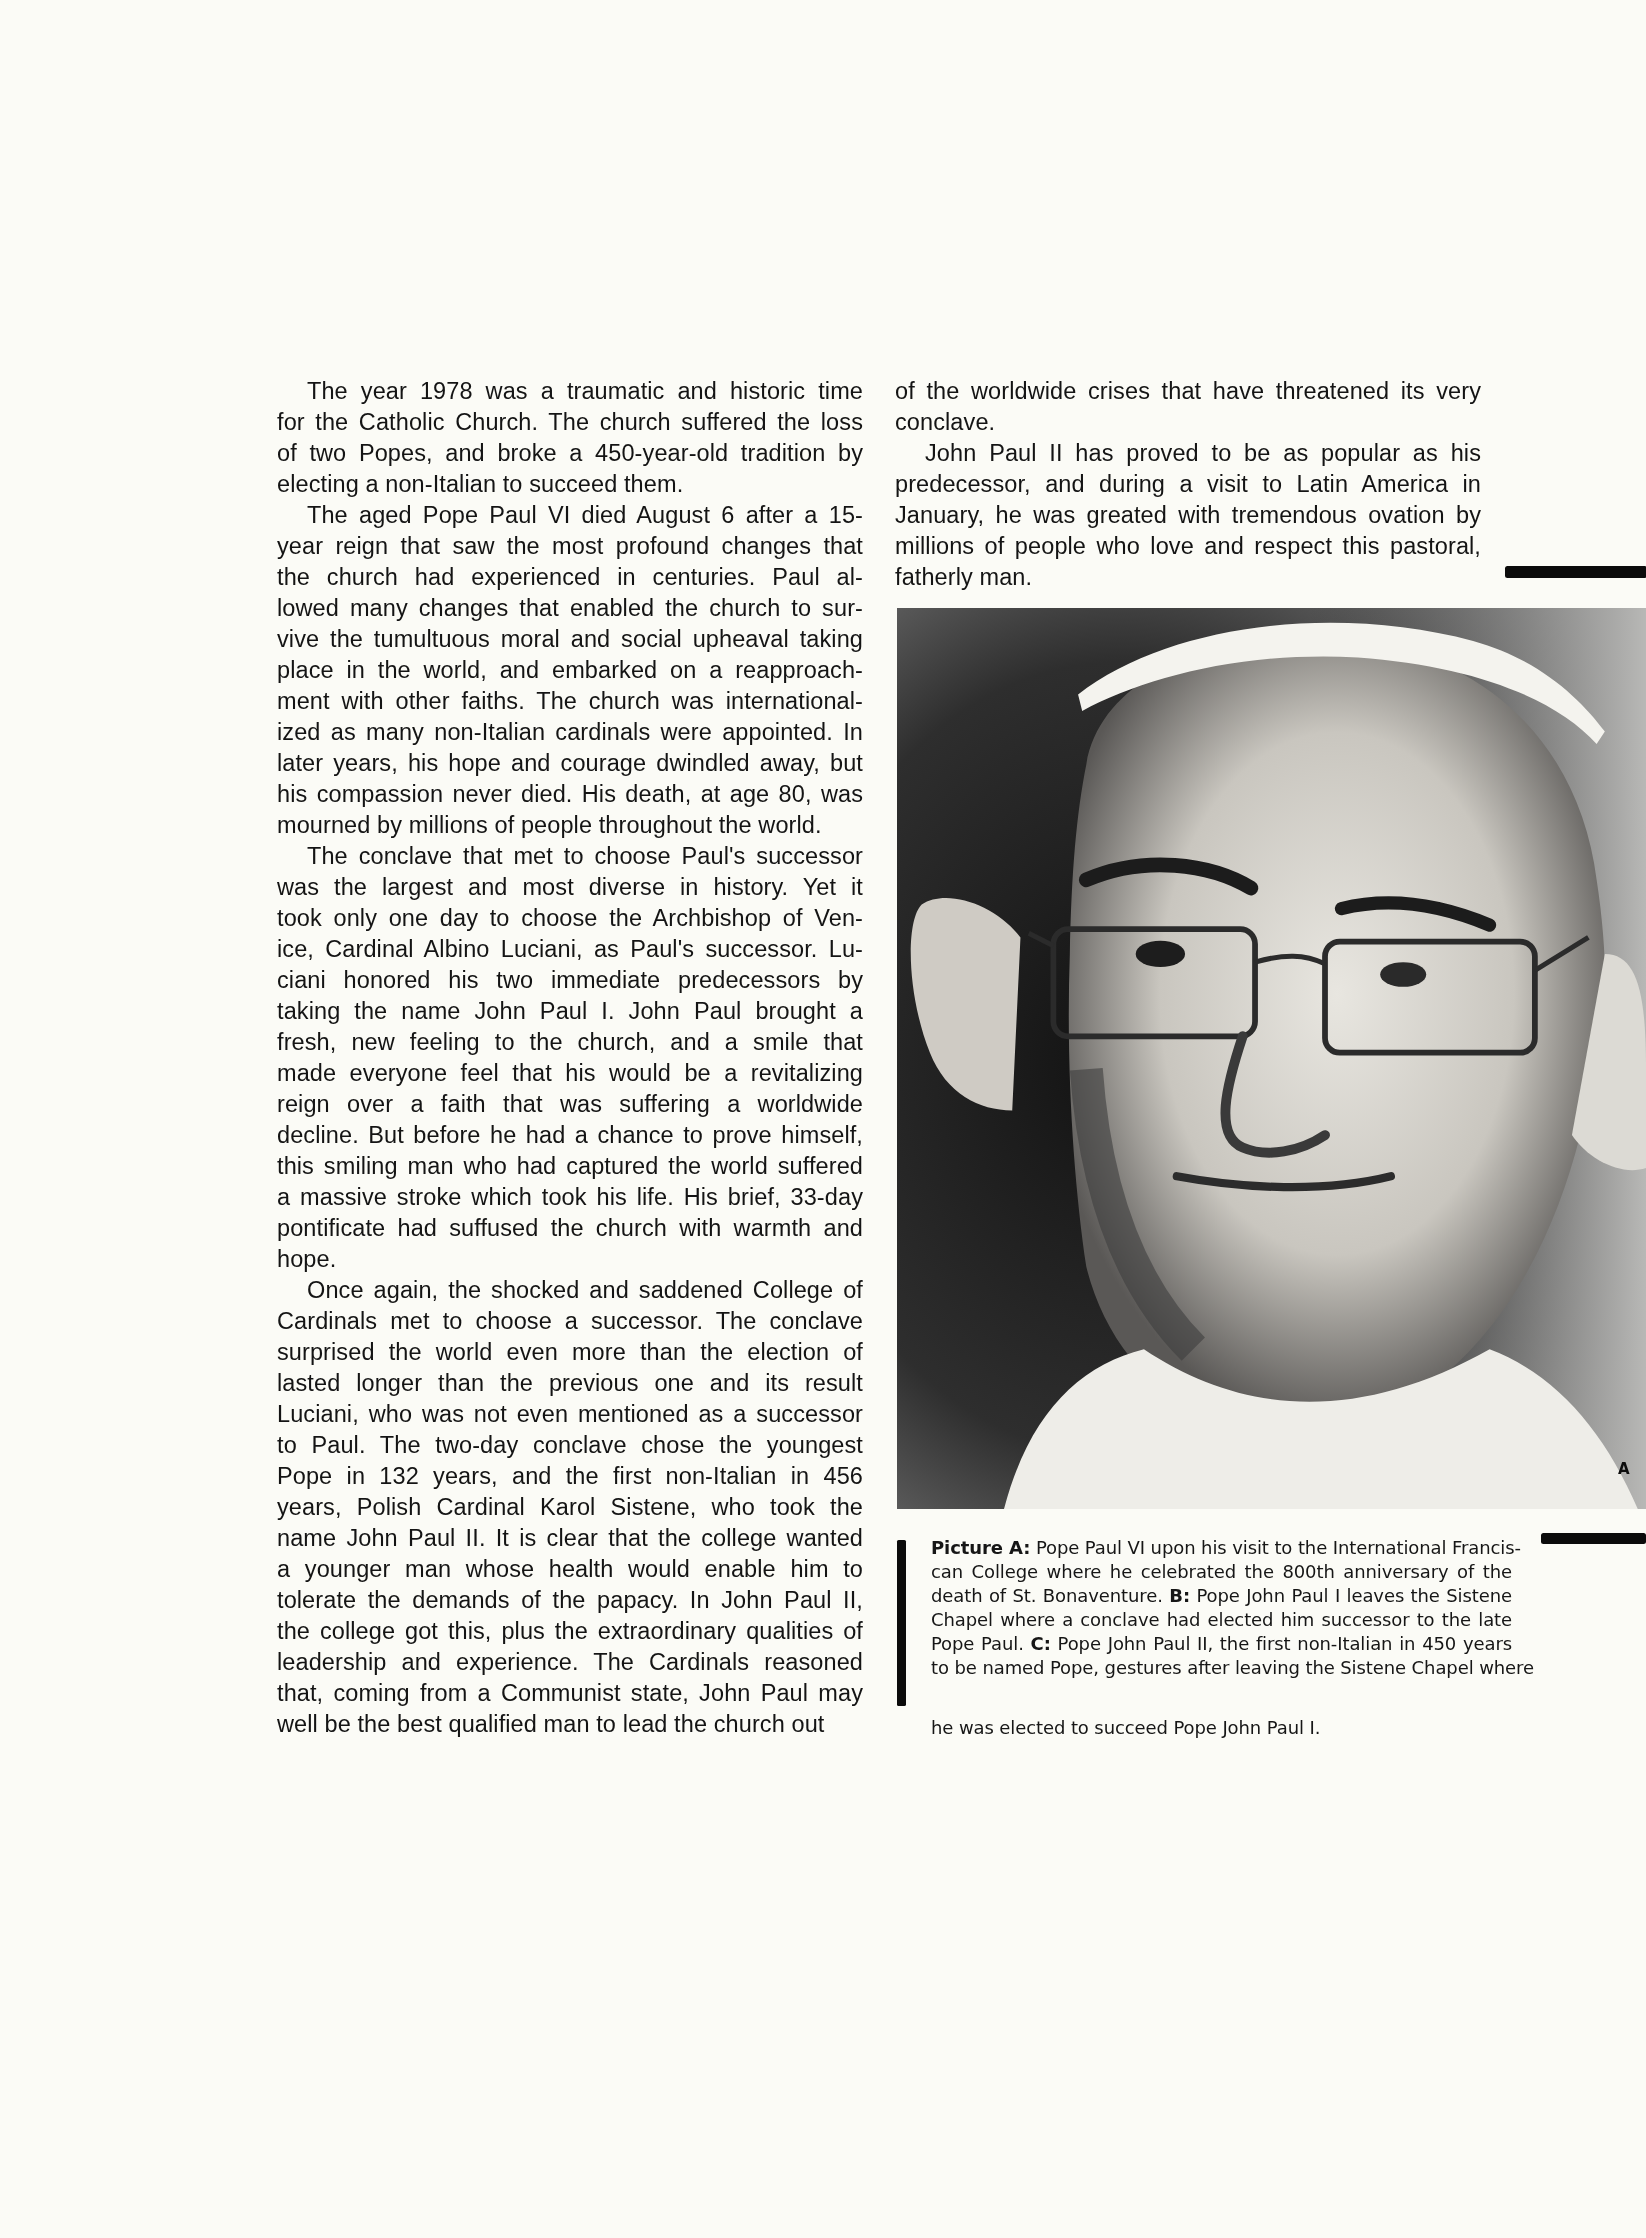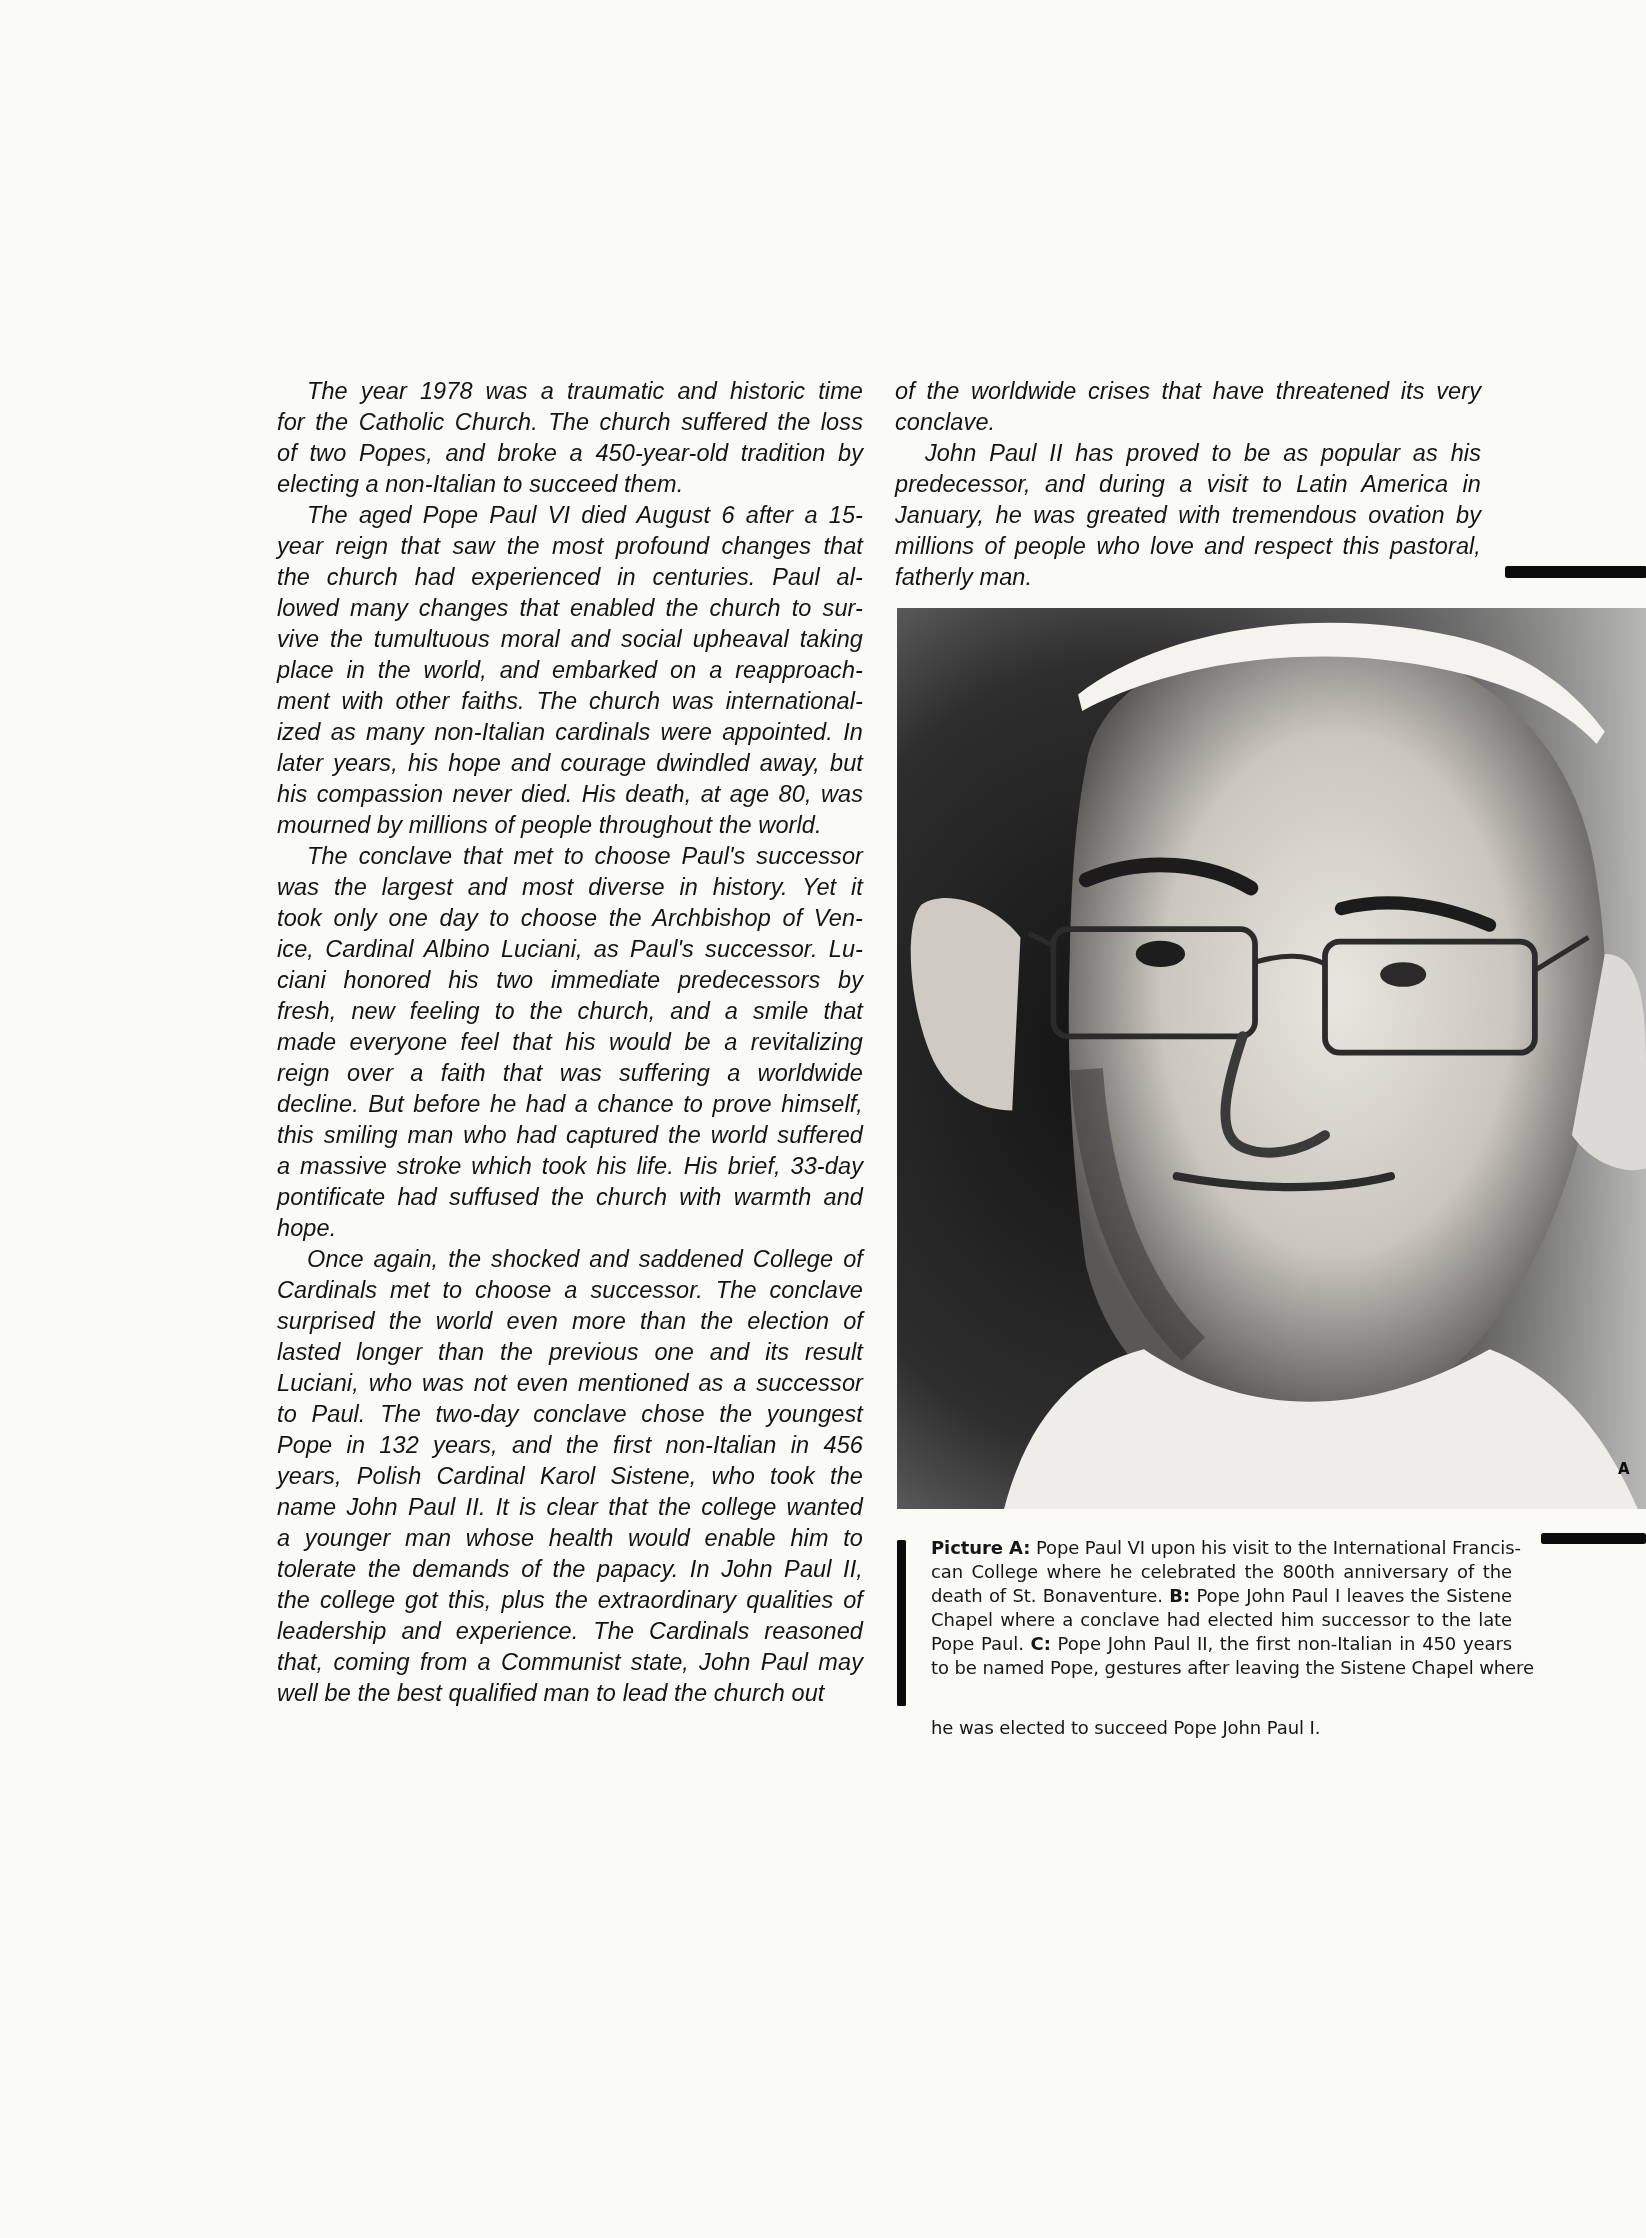--- a/index.html
+++ b/index.html
@@ -11,21 +11,21 @@
   }
   .col {
     position: absolute;
     font-size: 23.5px;
     line-height: 31px;
     text-align: justify;
     letter-spacing: 0.1px;
   }
   .col-left { left: 277px; top: 376px; width: 586px; }
   .col-right { left: 895px; top: 376px; width: 586px; }
-  .col .ln { display: block; text-align: justify; text-align-last: justify; font-style: italic; }
+  .col .ln { display: block; text-align: justify; text-align-last: justify; }
   .col .ln.last { text-align-last: left; }
 
   .rule {
     position: absolute; background: #0b0b0b; border-radius: 2.5px;
   }
   .rule-top { left: 1505px; top: 566px; width: 142px; height: 11.5px; }
   .rule-caption { left: 1541px; top: 1533px; width: 105px; height: 10.7px; }
   .rule-vertical { left: 897px; top: 1540px; width: 9px; height: 166px; border-radius: 1.6px; }
 
   .photo {
@@ -75,20 +75,21 @@
       <span class="ln">later years, his hope and courage dwindled away, but</span>
       <span class="ln">his compassion never died. His death, at age 80, was</span>
       <span class="ln last">mourned by millions of people throughout the world.</span>
     </div>
     <div>
       <span class="ln" style="padding-left: 30px;">The conclave that met to choose Paul's successor</span>
       <span class="ln">was the largest and most diverse in history. Yet it</span>
       <span class="ln">took only one day to choose the Archbishop of Ven-</span>
       <span class="ln">ice, Cardinal Albino Luciani, as Paul's successor. Lu-</span>
       <span class="ln">ciani honored his two immediate predecessors by</span>
+      <span class="ln">taking the name John Paul I. John Paul brought a</span>
       <span class="ln">fresh, new feeling to the church, and a smile that</span>
       <span class="ln">made everyone feel that his would be a revitalizing</span>
       <span class="ln">reign over a faith that was suffering a worldwide</span>
       <span class="ln">decline. But before he had a chance to prove himself,</span>
       <span class="ln">this smiling man who had captured the world suffered</span>
       <span class="ln">a massive stroke which took his life. His brief, 33-day</span>
       <span class="ln">pontificate had suffused the church with warmth and</span>
       <span class="ln last">hope.</span>
     </div>
     <div>

